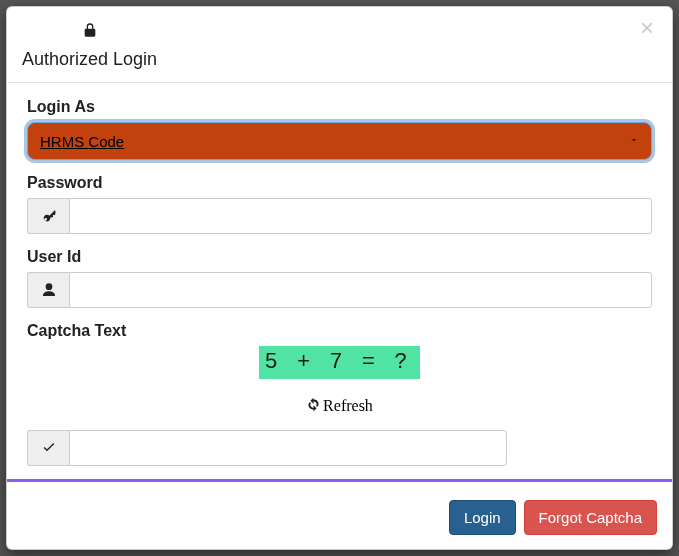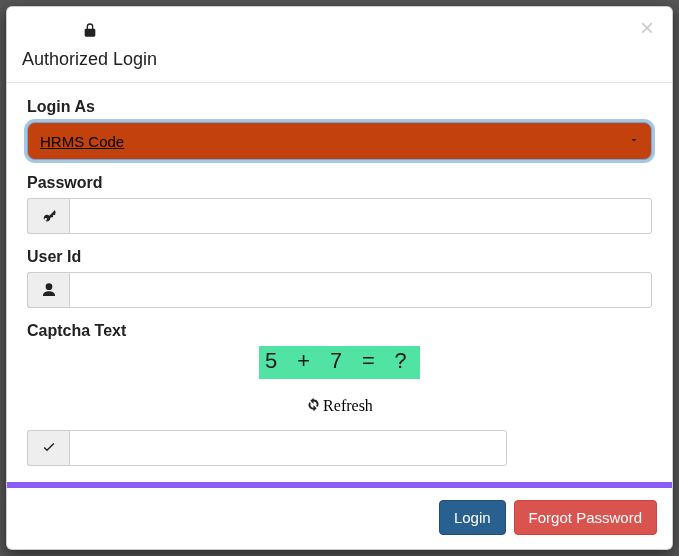--- a/index.html
+++ b/index.html
@@ -128,22 +128,22 @@
     font-family: Georgia, "Times New Roman", serif;
     font-size: 16px;
     color: #000;
     cursor: pointer;
   }
   .captcha-input-group {
     display: flex;
     width: 480px;
   }
   .modal-footer {
-    padding: 12px 15px 14px 15px;
-    border-top: 6px solid #8b5cf6;
+    padding: 18px 15px 14px 15px;
+    border-top: 3px solid #8b5cf6;
     display: flex;
     justify-content: flex-end;
     gap: 8px;
   }
   .btn {
     border: 1px solid transparent;
     border-radius: 4px;
     padding: 8px 14px;
     font-size: 15px;
     cursor: pointer;
@@ -230,16 +230,16 @@
             </svg>
         </span>
         <input class="form-input" type="text" value="" style="">
       </div>
     </div>
 
   </div>
 
   <div class="modal-footer">
     <button class="btn btn-primary">Login</button>
-    <button class="btn btn-danger">Forgot Password</button>
+    <button class="btn btn-danger">Forgot Captcha</button>
   </div>
 
 </div>
 
 </body></html>

